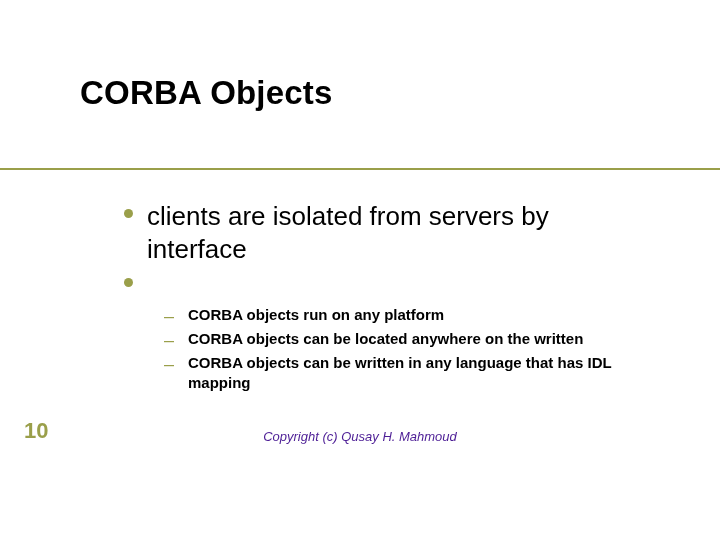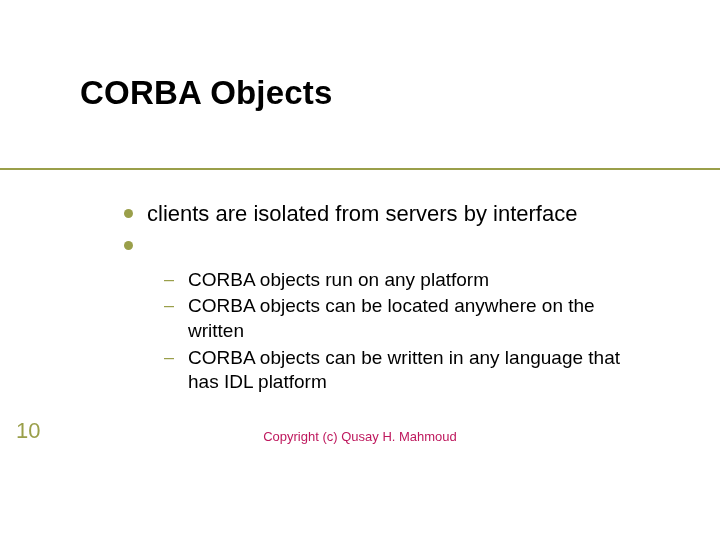--- a/index.html
+++ b/index.html
@@ -4,27 +4,27 @@
 <style>
   * { margin: 0; padding: 0; box-sizing: border-box; }
   html, body { width: 720px; height: 540px; background: #fff; font-family: Arial, Helvetica, sans-serif; }
   .slide { position: relative; width: 720px; height: 472px; }
   .title-wrap { padding: 74px 0 0 80px; }
   .title { font-size: 33px; font-weight: bold; letter-spacing: 0.2px; }
   .rule { position: absolute; left: 0; top: 168px; width: 100%; height: 2px; background: #9a9f4a; }
   .content { position: absolute; left: 124px; top: 200px; width: 530px; }
   .level1 { margin-bottom: 4px; display: flex; align-items: flex-start; }
   .level1 .dot { width: 9px; height: 9px; border-radius: 50%; background: #9a9f4a; margin-top: 9px; margin-right: 14px; flex-shrink: 0; }
-  .level1 .txt { font-size: 22px; line-height: 1.25; }
+  .level1 .txt { font-size: 26px; line-height: 1.25; }
   .level2-group { margin-top: 18px; margin-left: 40px; }
   .level2 { display: flex; align-items: flex-start; margin-bottom: 2px; }
   .level2 .dash { font-size: 18px; color: #9a9f4a; margin-right: 14px; margin-top: 1px; flex-shrink: 0; }
-  .level2 .txt { font-size: 19px; line-height: 1.3; }
-  .pagenum { position: absolute; left: 16px; bottom: 28px; font-size: 22px; color: #9a9f4a; }
-  .copyright { position: absolute; left: 0; right: 0; bottom: 28px; text-align: center; font-size: 13px; color: #be185d; }
+  .level2 .txt { font-size: 15px; line-height: 1.3; font-weight: bold; }
+  .pagenum { position: absolute; left: 24px; bottom: 28px; font-size: 22px; color: #9a9f4a; font-weight: bold; }
+  .copyright { position: absolute; left: 0; right: 0; bottom: 28px; text-align: center; font-size: 13px; color: #4c1d95; font-style: italic; }
 </style>
 </head>
 <body>
 
 <div class="slide">
 
   <div class="title-wrap">
     <div class="title">CORBA Objects</div>
   </div>
 
@@ -45,21 +45,21 @@
       <div class="level2">
         <span class="dash">–</span>
         <span class="txt">CORBA objects run on any platform</span>
       </div>
       <div class="level2">
         <span class="dash">–</span>
         <span class="txt">CORBA objects can be located anywhere on the written</span>
       </div>
       <div class="level2">
         <span class="dash">–</span>
-        <span class="txt">CORBA objects can be written in any language that has IDL platform</span>
+        <span class="txt">CORBA objects can be written in any language that has IDL mapping</span>
       </div>
     </div>
 
   </div>
 
   <div class="pagenum">10</div>
   <div class="copyright">Copyright (c) Qusay H. Mahmoud</div>
 
 </div>
 

